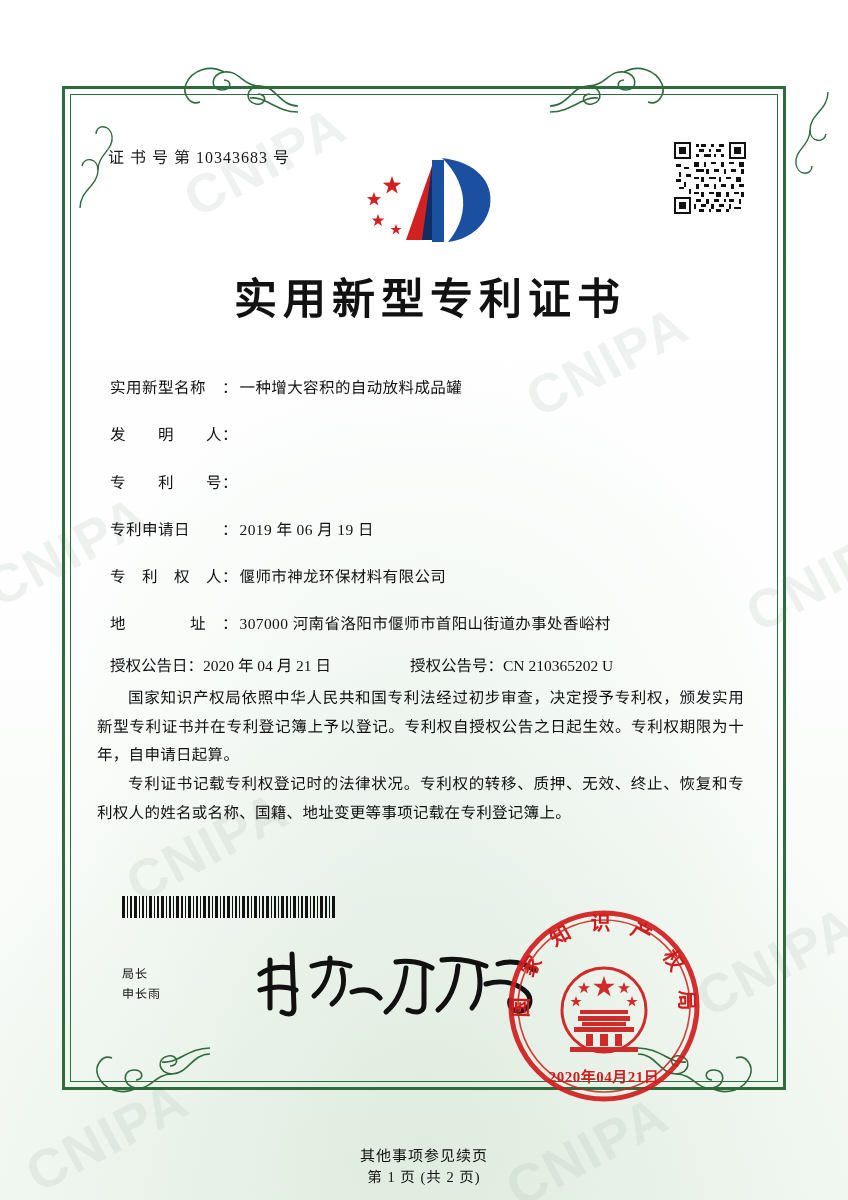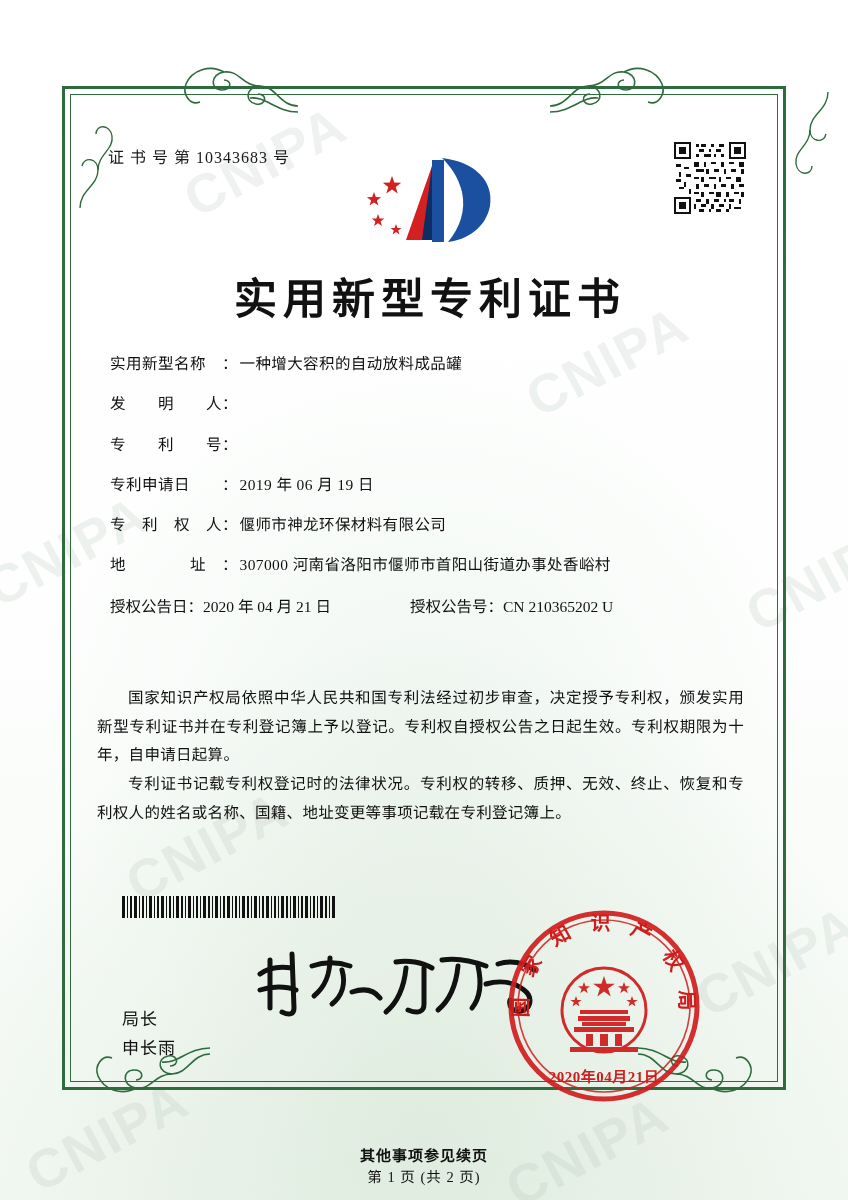--- a/index.html
+++ b/index.html
@@ -136,20 +136,21 @@
     top: 258px;
     right: 34px;
   }
   .field-row {
     display: flex;
     align-items: baseline;
     margin-bottom: 17px;
     font-size: 15.5px;
     color: #111;
     line-height: 1.5;
+    margin-top: 24px;
   }
   .field-label {
     width: 112px;
     flex: 0 0 112px;
     letter-spacing: 0.5px;
     white-space: nowrap;
   }
   .field-colon { margin-right: 2px; }
   .field-value { flex: 1; letter-spacing: 0.4px; }
 
@@ -183,22 +184,22 @@
     left: 52px;
     top: 802px;
     width: 216px;
     height: 22px;
   }
 
   
   .sig-label {
     position: absolute;
     left: 52px;
-    top: 912px;
-    font-size: 17px;
+    top: 870px;
+    font-size: 12px;
     line-height: 1.7;
     color: #111;
     letter-spacing: 1px;
   }
   .sig-script {
     position: absolute;
     left: 176px;
     top: 850px;
     width: 300px;
     height: 80px;
@@ -226,21 +227,20 @@
 
   .footer-note {
     position: absolute;
     left: 0;
     right: 0;
     top: 1144px;
     text-align: center;
     font-size: 15px;
     color: #111;
     letter-spacing: 1px;
-    font-weight: bold;
   }
 </style>
 </head>
 <body>
 
 <div class="page">
 
   <div class="wm wm-1">CNIPA</div>
   <div class="wm wm-2">CNIPA</div>
   <div class="wm wm-3">CNIPA</div>

